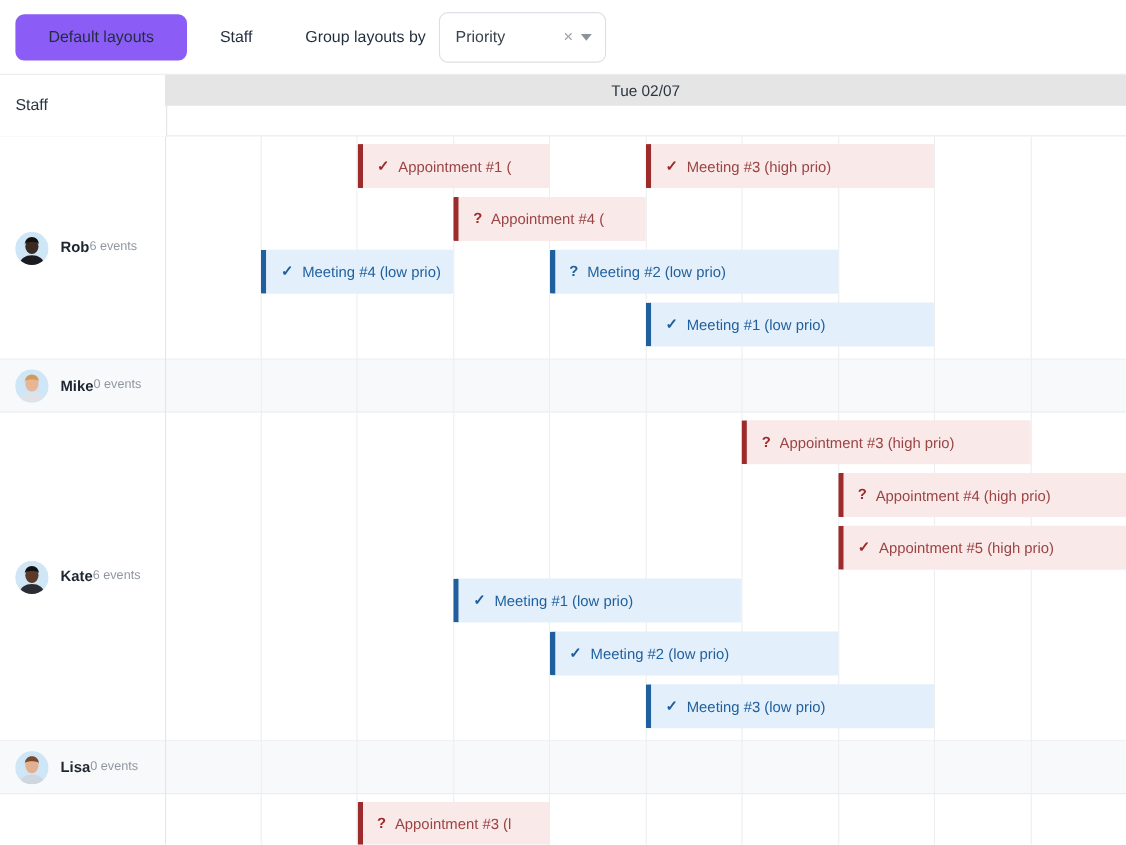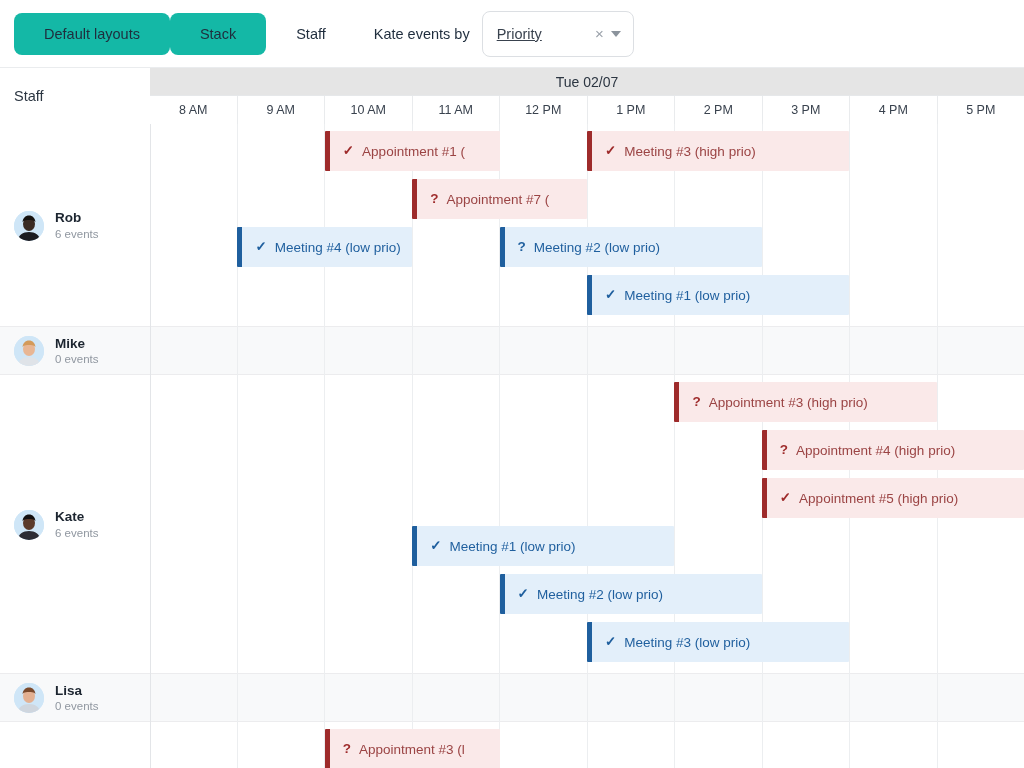--- a/index.html
+++ b/index.html
@@ -27,21 +27,21 @@
     font-family: "Liberation Sans", sans-serif;
     font-size: 14.5px;
     color: #1f2d3d;
     height: 42px;
     border-radius: 8px;
     padding: 0 22px;
     cursor: pointer;
     white-space: nowrap;
     line-height: 42px;
   }
-  .tbtn.active { background: #14b8a6; }
+  .tbtn.active { background: #8b5cf6; }
   .tbtn.wide { padding: 0 30px; }
 
   .group-label {
     font-size: 14.5px;
     color: #1f2d3d;
     margin-left: 18px;
     margin-right: 12px;
     white-space: nowrap;
   }
   .select {
@@ -52,21 +52,20 @@
     display: flex;
     align-items: center;
     padding: 0 10px 0 14px;
     background: #fff;
     cursor: pointer;
   }
   .select .val {
     flex: 1;
     font-size: 14.5px;
     color: #39424e;
-    text-decoration: underline;
   }
   .select .clr {
     color: #9aa1aa;
     font-size: 15px;
     padding: 0 7px;
     cursor: pointer;
     line-height: 1;
   }
   .select .caret {
     width: 0; height: 0;
@@ -151,21 +150,21 @@
   }
   .avatar {
     width: 30px; height: 30px; border-radius: 50%;
     background: #cfe6f7;
     margin-right: 11px;
     flex: 0 0 30px;
     position: relative;
     overflow: hidden;
   }
   .avatar svg { position: absolute; left: 0; top: 0; }
-  .staff-txt { display: flex; flex-direction: column; line-height: 1.22; }
+  .staff-txt { display: flex; flex-direction: row; line-height: 1.22; }
   .staff-name { font-size: 13.5px; color: #1c2530; font-weight: bold; }
   .staff-sub { font-size: 11.5px; color: #9097a0; }
 
   .events { position: absolute; left: 150px; top: 0; width: 874px; height: 100%; z-index: 8; }
 
   .ev {
     position: absolute;
     height: 40px;
     display: flex;
     align-items: center;
@@ -190,49 +189,36 @@
     border-left: 5px solid #1f5f9e;
     color: #1f5f9e;
   }
   .ev.blue .ic { color: #1f5f9e; }
 </style>
 </head>
 <body>
 
 <div class="toolbar">
   <button class="tbtn active wide">Default layouts</button>
-  <button class="tbtn active wide">Stack</button>
   <button class="tbtn wide">Staff</button>
-  <span class="group-label">Kate events by</span>
+  <span class="group-label">Group layouts by</span>
   <div class="select">
     <span class="val">Priority</span>
     <span class="clr">×</span>
     <span class="caret"></span>
   </div>
 </div>
 
 <div class="scheduler">
 
   <div class="hdr">
     <div class="hdr-staff">
       <span>Staff</span>
     </div>
     <div class="hdr-date">Tue 02/07</div>
-    <div class="hdr-hours" id="hdr-hours">
-        <div class="hdr-hour">8 AM</div>
-        <div class="hdr-hour">9 AM</div>
-        <div class="hdr-hour">10 AM</div>
-        <div class="hdr-hour">11 AM</div>
-        <div class="hdr-hour">12 PM</div>
-        <div class="hdr-hour">1 PM</div>
-        <div class="hdr-hour">2 PM</div>
-        <div class="hdr-hour">3 PM</div>
-        <div class="hdr-hour">4 PM</div>
-        <div class="hdr-hour">5 PM</div>
-      </div>
   </div>
 
   <div class="body">
     <div class="col-lines" id="col-lines">
         <div></div>
         <div></div>
         <div></div>
         <div></div>
         <div></div>
         <div></div>
@@ -262,21 +248,21 @@
             <div class="ev red" style="left: 174.8px; width: 174.8px; top: 7px;">
               <span class="ic">✓</span>
               <span class="tx">Appointment #1 (</span>
             </div>
             <div class="ev red" style="left: 437px; width: 262.2px; top: 7px;">
               <span class="ic">✓</span>
               <span class="tx">Meeting #3 (high prio)</span>
             </div>
             <div class="ev red" style="left: 262.2px; width: 174.8px; top: 55px;">
               <span class="ic">?</span>
-              <span class="tx">Appointment #7 (</span>
+              <span class="tx">Appointment #4 (</span>
             </div>
             <div class="ev blue" style="left: 87.4px; width: 174.8px; top: 103px;">
               <span class="ic">✓</span>
               <span class="tx">Meeting #4 (low prio)</span>
             </div>
             <div class="ev blue" style="left: 349.6px; width: 262.2px; top: 103px;">
               <span class="ic">?</span>
               <span class="tx">Meeting #2 (low prio)</span>
             </div>
             <div class="ev blue" style="left: 437px; width: 262.2px; top: 151px;">

